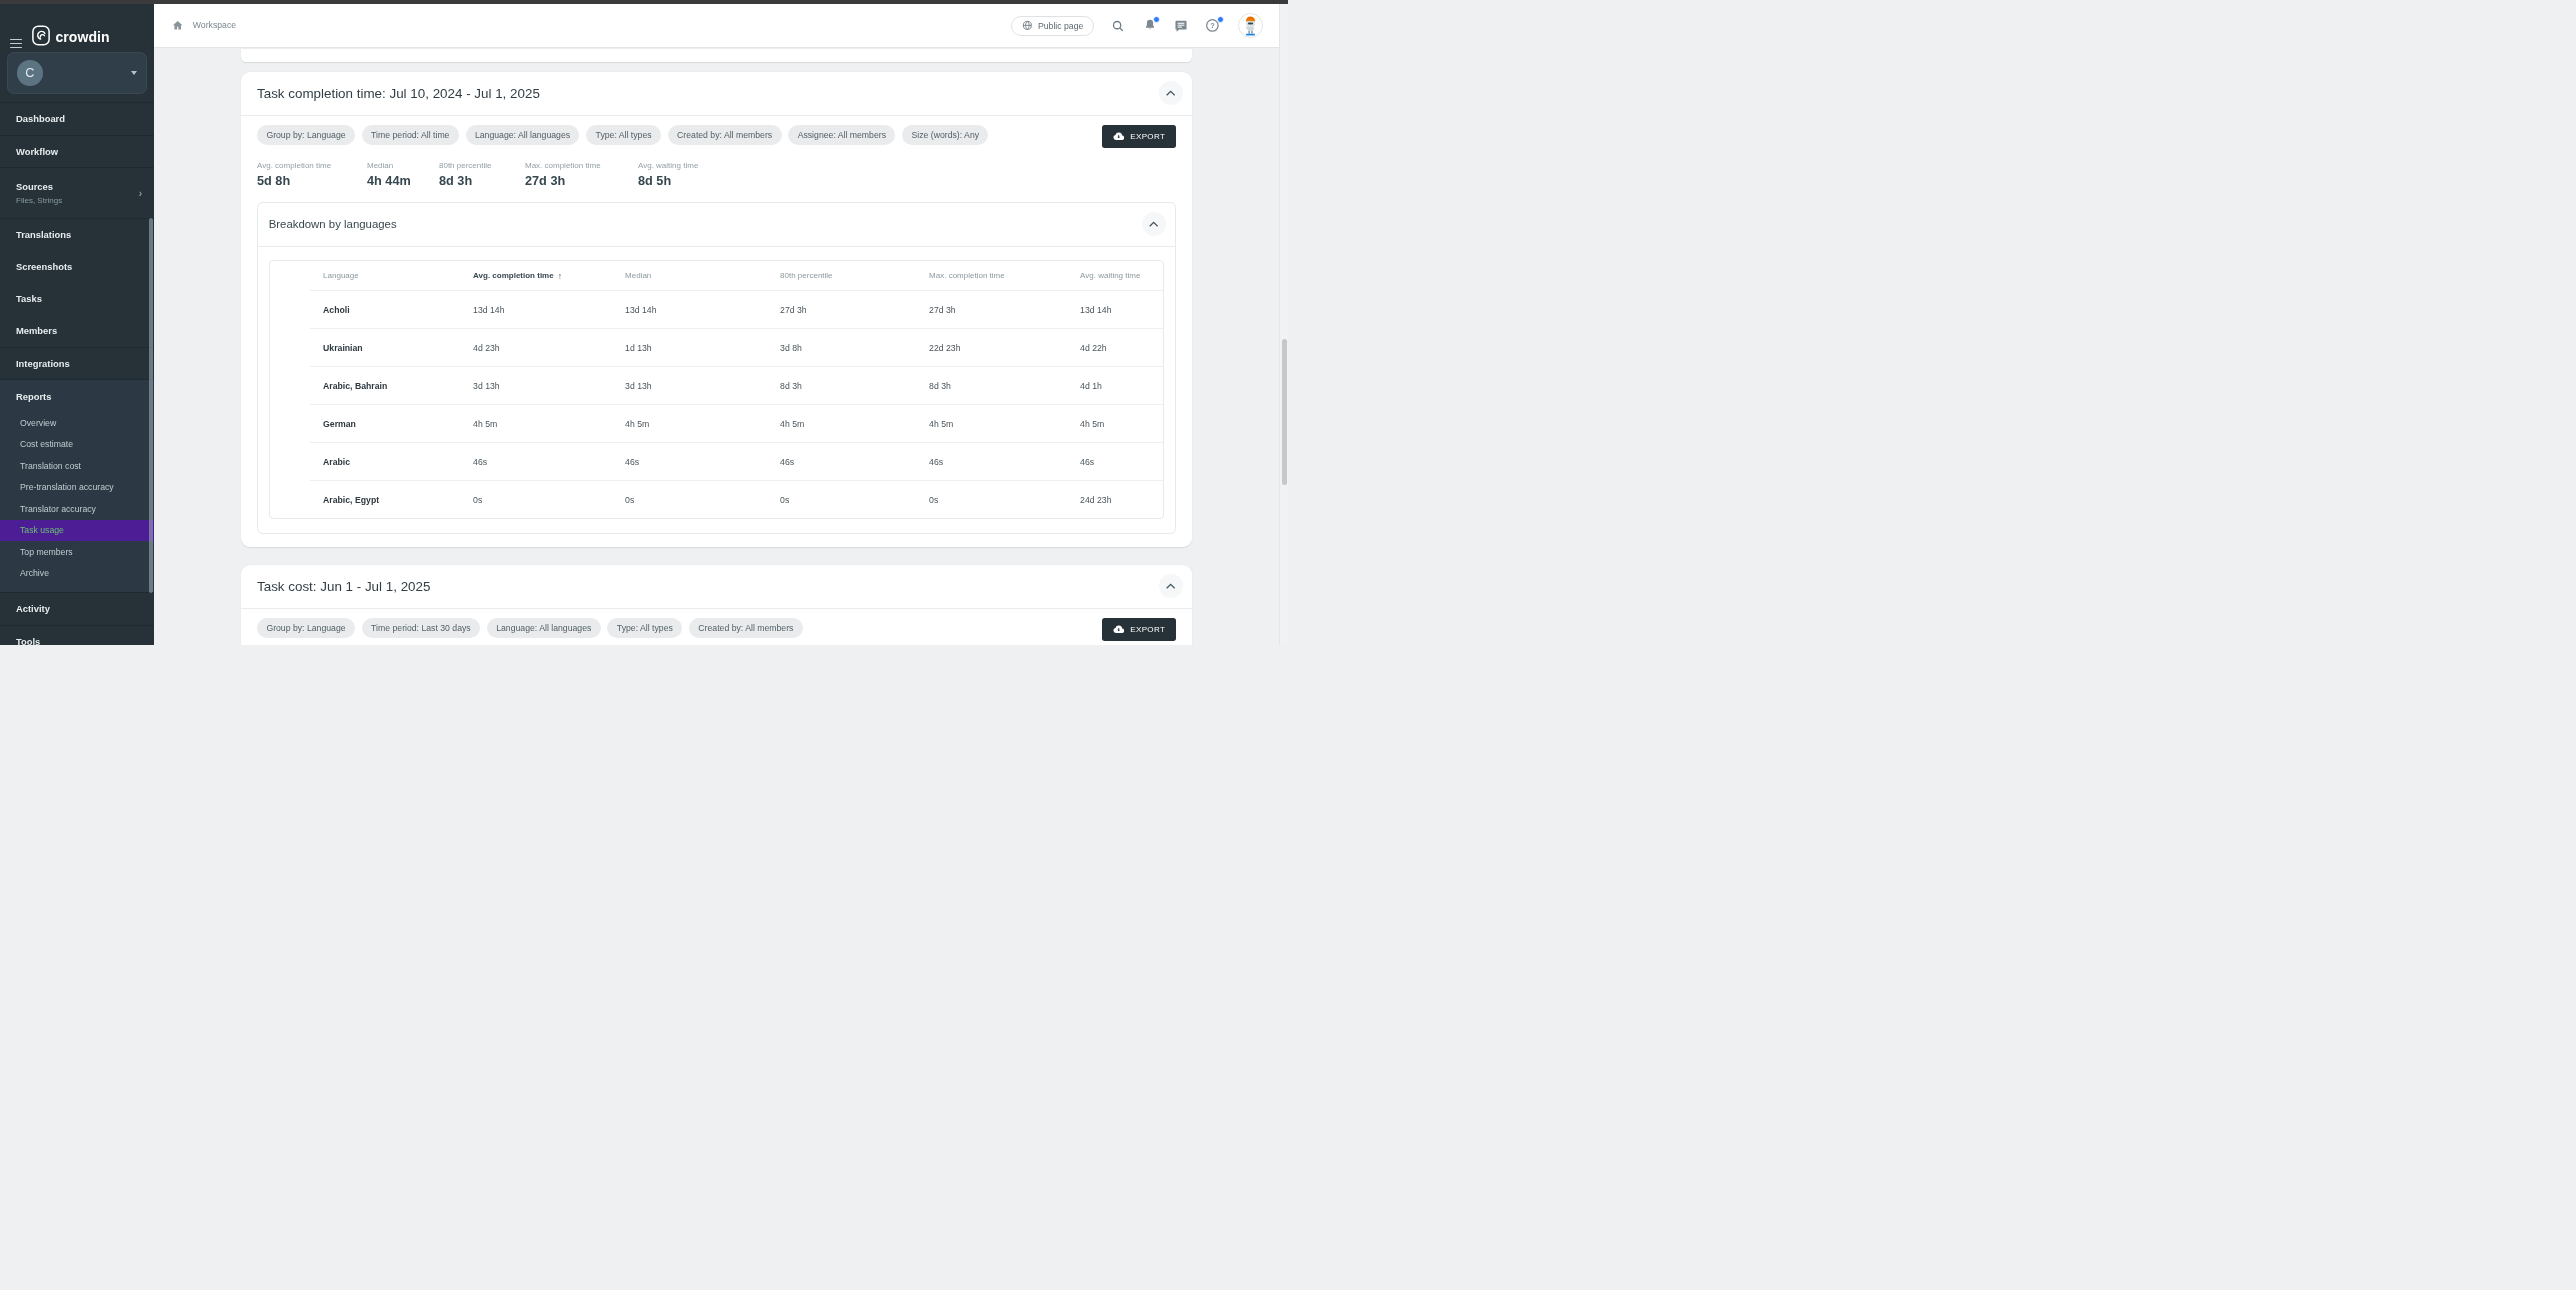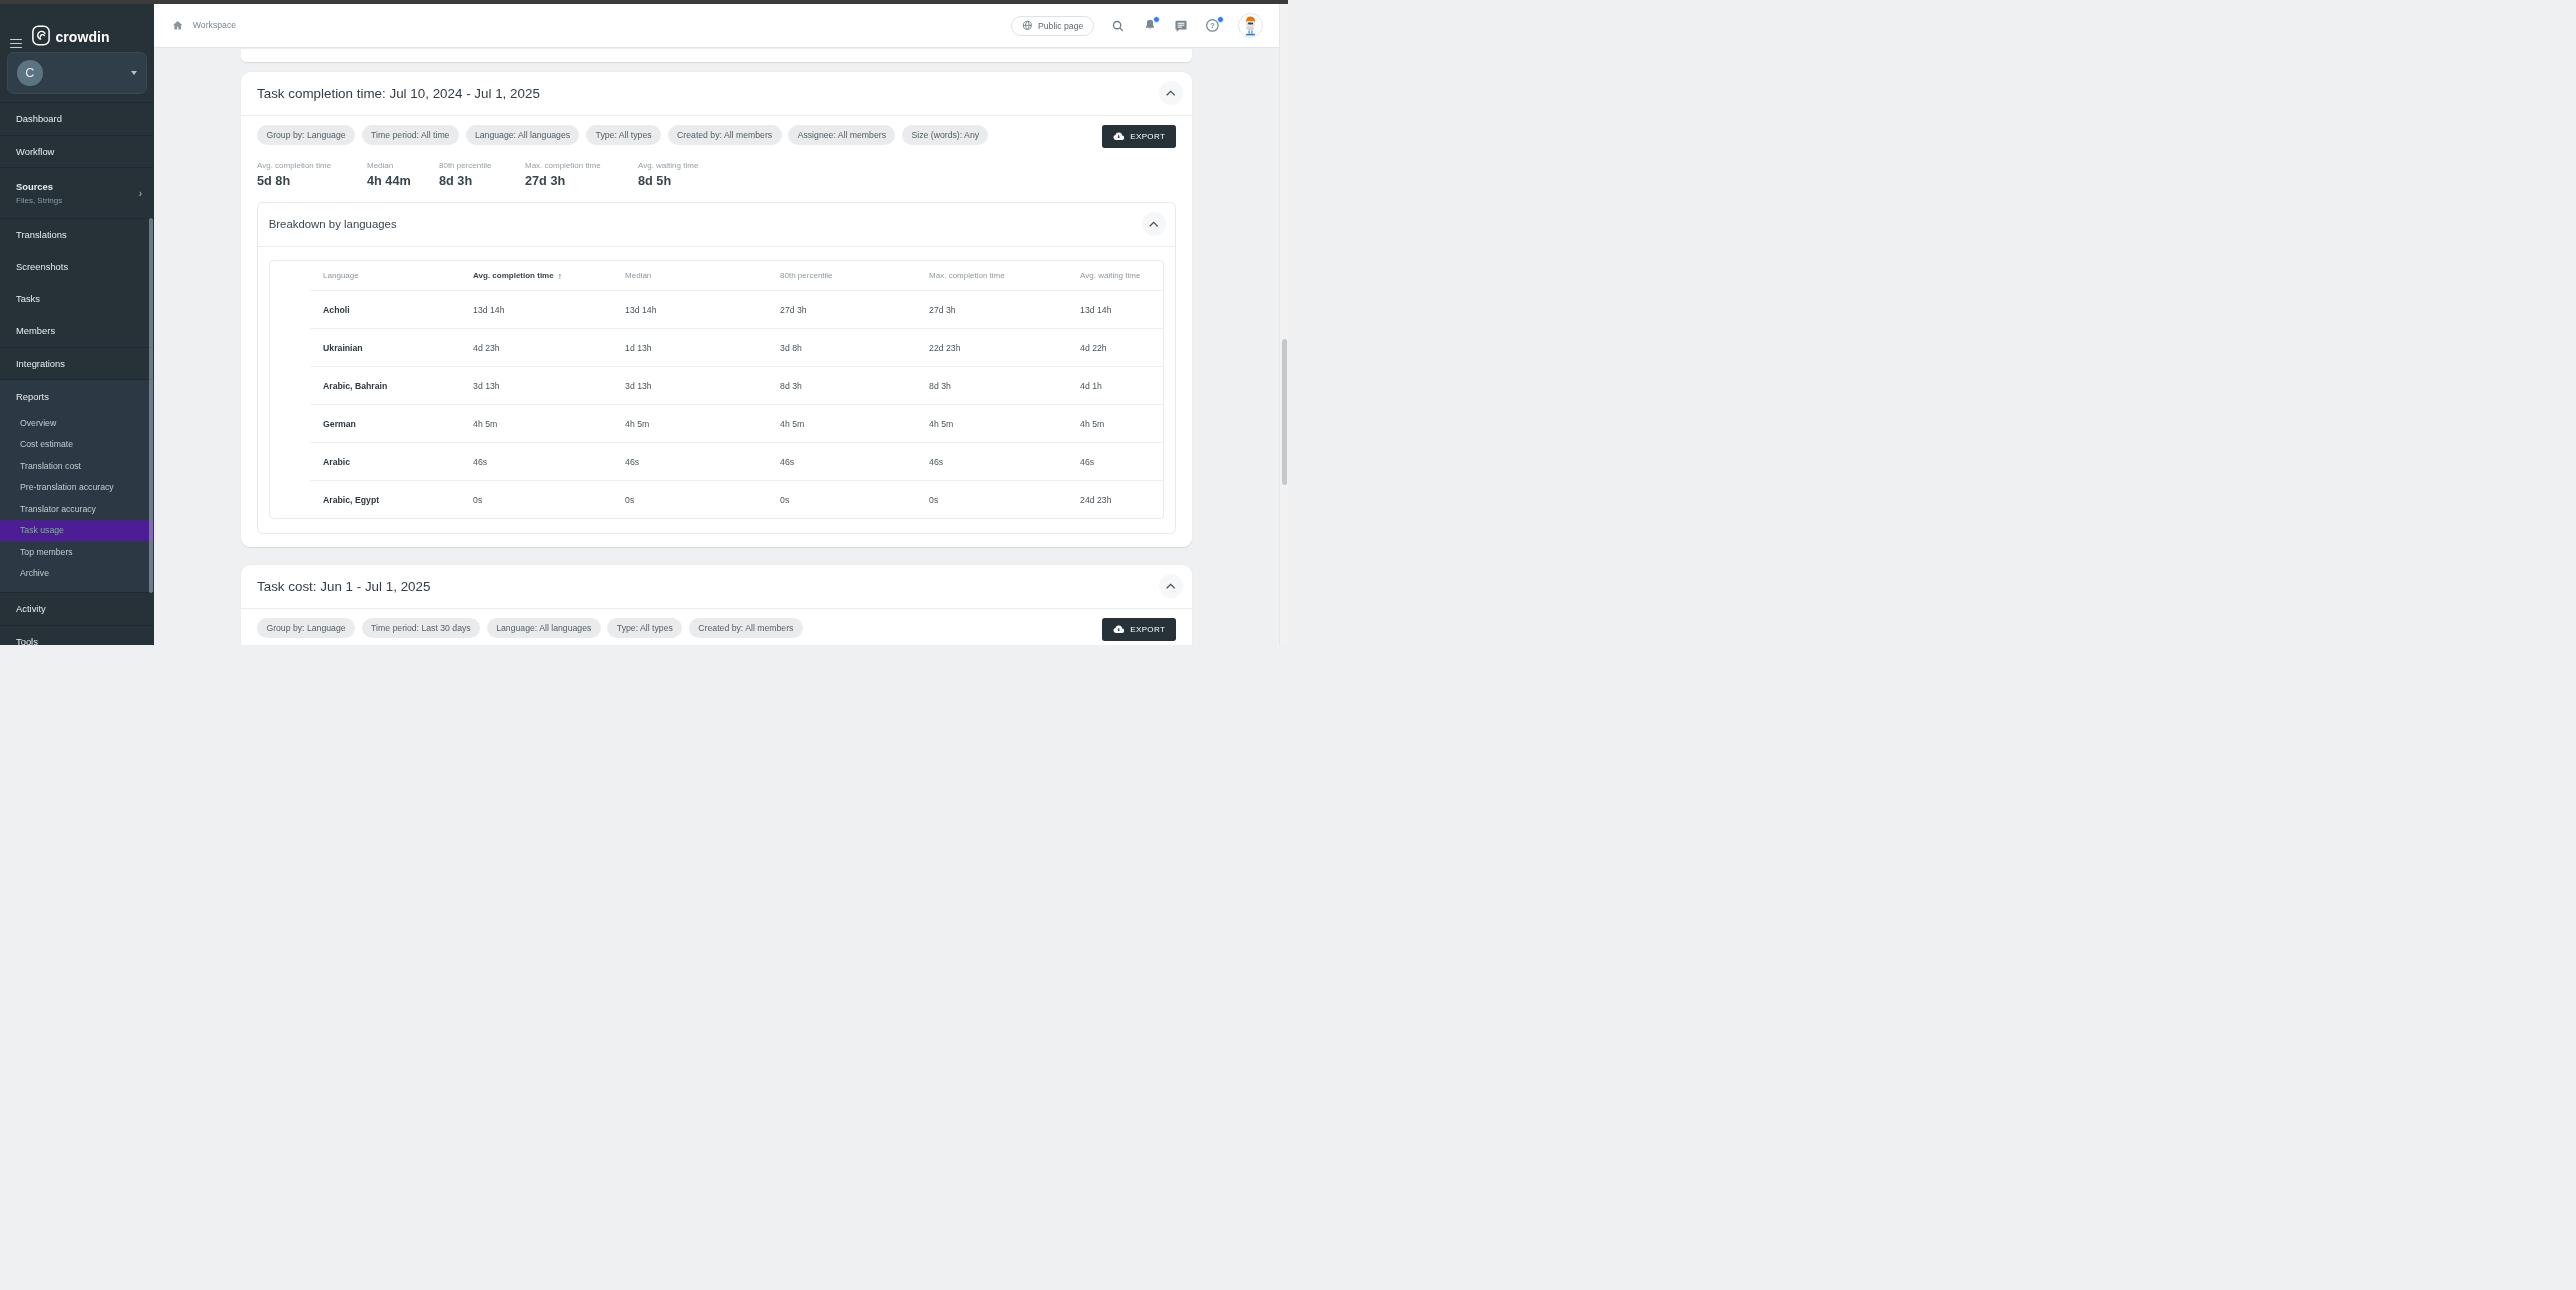--- a/index.html
+++ b/index.html
@@ -21,21 +21,21 @@
   .ws-selector { margin:4px 6.7px 8px; height:42px; background:#2f3e48; border:0.7px solid #394851;
                  border-radius:6.7px; display:flex; align-items:center; justify-content:space-between;
                  padding:0 9.4px; cursor:pointer; }
   .ws-avatar { width:25.5px; height:25.5px; border-radius:50%; background:#5c7482; color:#e3ebf0;
                font-size:12.7px; display:flex; align-items:center; justify-content:center; }
   .caret-down { width:0; height:0; border-left:3.4px solid transparent; border-right:3.4px solid transparent;
                 border-top:4px solid #b7c2c8; }
 
   .sb-divider { height:0.7px; background:#1e2931; }
   .nav-item { height:32px; display:flex; align-items:center; justify-content:space-between;
-              padding:0 12px 0 16px; color:#e8edf0; font-size:9.4px; font-weight:400; cursor:pointer; }
+              padding:0 12px 0 16px; color:#e8edf0; font-size:9.4px; font-weight:700; cursor:pointer; }
   .nav-item-tall { height:50px; display:flex; align-items:center; justify-content:space-between;
                    padding:0 12px 0 16px; cursor:pointer; }
   .nav-title { color:#e8edf0; font-size:9.4px; font-weight:700; }
   .nav-sub { color:#8a9aa4; font-size:8px; font-weight:400; margin-top:4px; }
   .chev-right { color:#b0bec5; font-size:10px; }
 
   .reports-group { background:#2c3944; padding-bottom:8px; }
   .report-child { height:21.5px; display:flex; align-items:center; padding:0 16px 0 20px;
                   color:#c3ccd1; font-size:8.7px; cursor:pointer; }
   .report-child.active { background:#4c1d95; color:#6cbf73; }

